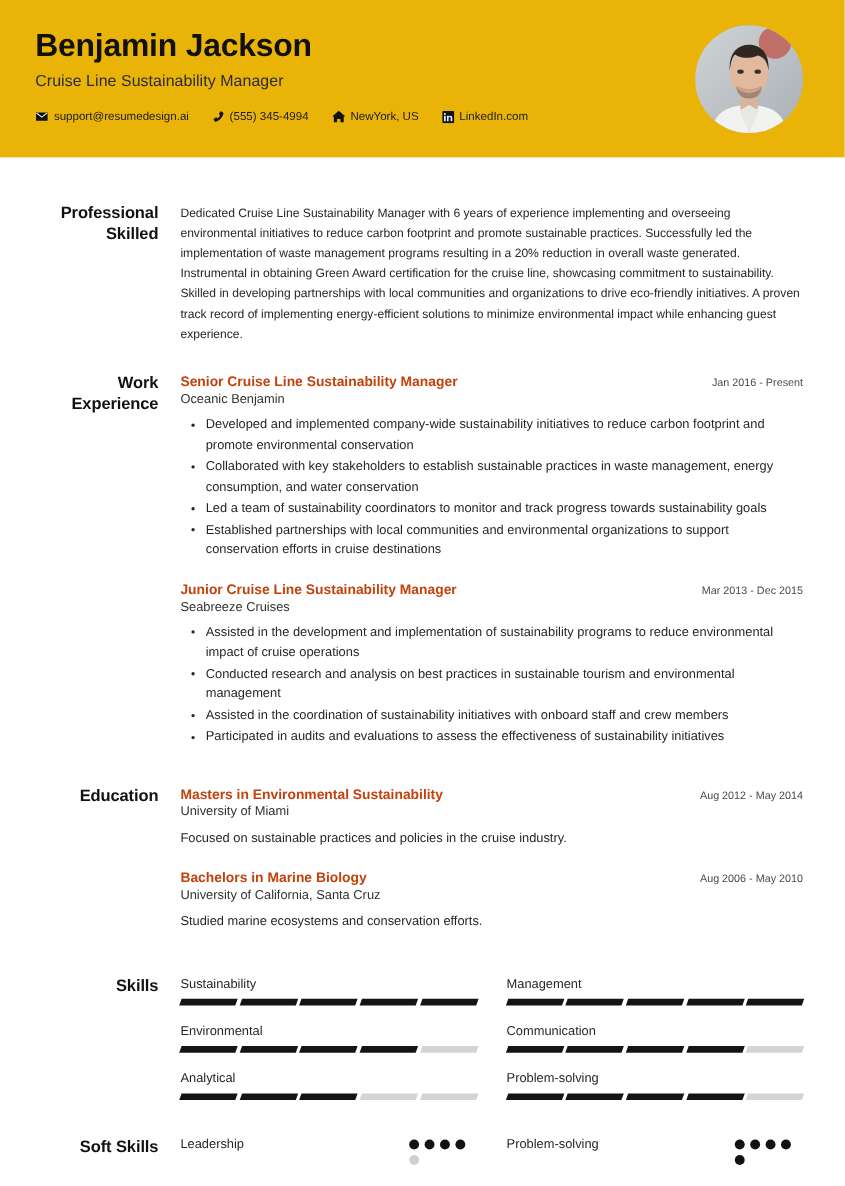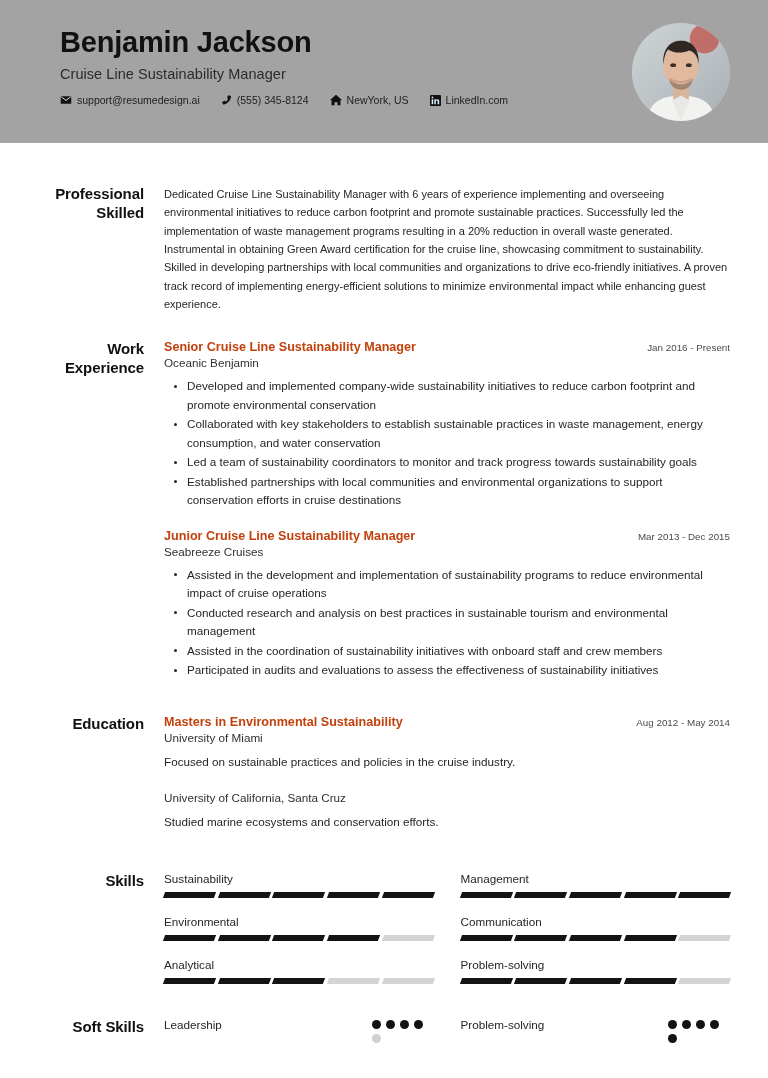--- a/index.html
+++ b/index.html
@@ -9,42 +9,42 @@
     overflow: hidden;
     background: #ffffff;
     font-family: "Liberation Sans", sans-serif;
     -webkit-font-smoothing: antialiased;
   }
 
   
   .header {
     position: relative;
     height: 143px;
-    background: #a3a3a3;
-    padding: 22px 38px 0 60px;
+    background: #eab308;
+    padding: 22px 38px 0 32px;
     display: flex;
     align-items: flex-start;
     justify-content: space-between;
   }
   .header-left { padding-top: 4px; }
   .name {
     font-size: 29px;
     font-weight: bold;
     color: #111111;
     letter-spacing: -0.2px;
     line-height: 1.12;
   }
   .job-title {
     font-size: 14.5px;
     color: #2b2b2b;
     margin-top: 8px;
     letter-spacing: 0.05px;
   }
   .contacts {
-    margin-top: 12px;
+    margin-top: 18px;
     display: flex;
     align-items: center;
     gap: 21px;
     font-size: 10.5px;
     color: #1d1d1d;
   }
   .contact-item {
     display: flex;
     align-items: center;
     gap: 5px;
@@ -229,21 +229,21 @@
         </span>
         <span>support@resumedesign.ai</span>
       </div>
 
       <div class="contact-item">
         <span>
           <svg width="11" height="12" viewBox="0 0 16 16" fill="#111">
               <path d="M11.8 1.2c-.5-.3-1.1-.1-1.4.4L9.1 4c-.3.5-.1 1.1.3 1.4l.9.6c-.5 1.6-2 3.6-3.6 4.5l-.7-.9c-.3-.4-.9-.6-1.4-.3L2.2 10.7c-.5.3-.7.9-.4 1.4l1.3 2.1c.3.5.9.7 1.4.5 5-1.5 9.1-5.8 10.2-10.9.1-.5-.1-1-.5-1.3L11.8 1.2z"></path>
             </svg>
         </span>
-        <span>(555) 345-8124</span>
+        <span>(555) 345-4994</span>
       </div>
 
       <div class="contact-item">
         <span>
           <svg width="12" height="12" viewBox="0 0 16 16" fill="#111">
               <path d="M8 1L0 8h2v7h4v-4h4v4h4V8h2L8 1z"></path>
             </svg>
         </span>
         <span>NewYork, US</span>
       </div>
@@ -337,20 +337,24 @@
       <div class="entry">
         <div class="entry-head">
           <div class="entry-title">Masters in Environmental Sustainability</div>
           <div class="entry-date">Aug 2012 - May 2014</div>
         </div>
         <div class="entry-sub">University of Miami</div>
         <div class="entry-desc">Focused on sustainable practices and policies in the cruise industry.</div>
       </div>
 
       <div class="entry">
+        <div class="entry-head">
+          <div class="entry-title">Bachelors in Marine Biology</div>
+          <div class="entry-date">Aug 2006 - May 2010</div>
+        </div>
         <div class="entry-sub">University of California, Santa Cruz</div>
         <div class="entry-desc">Studied marine ecosystems and conservation efforts.</div>
       </div>
 
     </div>
   </div>
 
   <div class="section sec-skills">
     <div class="section-label">Skills</div>
     <div class="section-content">

